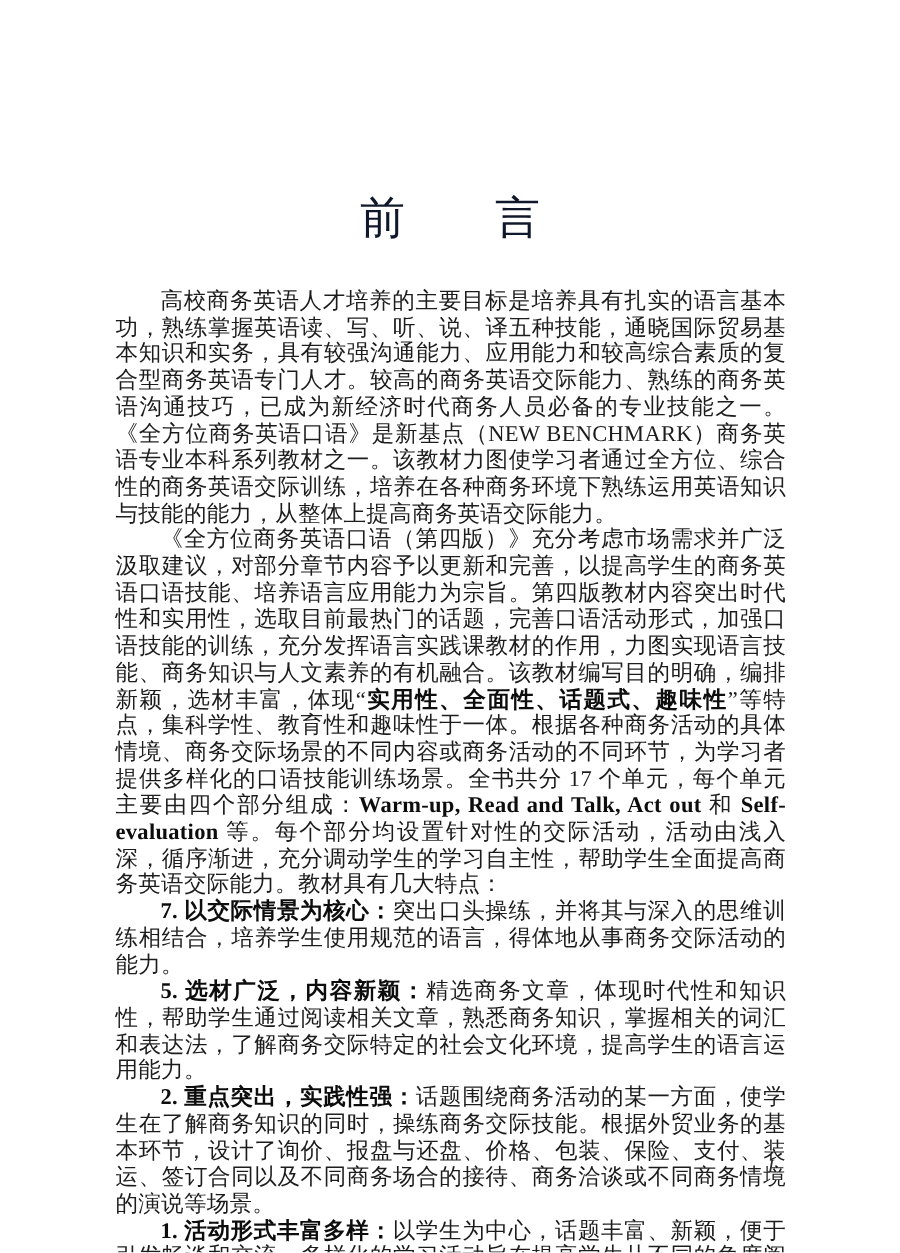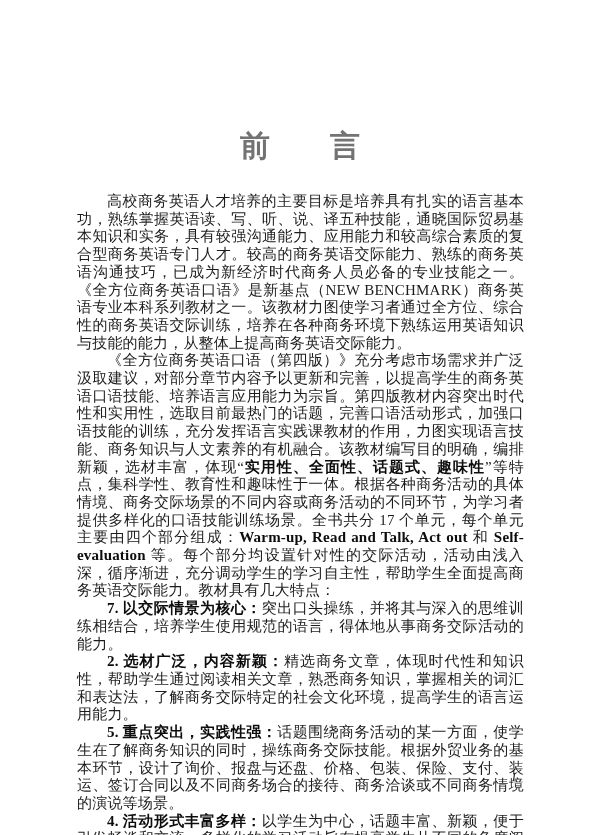--- a/index.html
+++ b/index.html
@@ -18,22 +18,22 @@
   }
   .page-title {
     position: absolute;
     top: 126px;
     left: 0;
     right: 0;
     margin: 0;
     text-align: center;
     font-size: 30px;
     line-height: 40px;
-    font-weight: 700;
-    color: #737373;
+    font-weight: 400;
+    color: #0f172a;
   }
   .preface-body {
     position: absolute;
     top: 193px;
     left: 77px;
     width: 447px;
     font-size: 15px;
     line-height: 17.7px;
     text-align: justify;
     letter-spacing: 0.2px;
@@ -59,20 +59,20 @@
 </head>
 <body>
 
 <div class="page">
   <h1 class="page-title">前　　言</h1>
 
   <div class="preface-body">
       <p><span>高校商务英语人才培养的主要目标是培养具有扎实的语言基本功，熟练掌握英语读、写、听、说、译五种技能，通晓国际贸易基本知识和实务，具有较强沟通能力、应用能力和较高综合素质的复合型商务英语专门人才。较高的商务英语交际能力、熟练的商务英语沟通技巧，已成为新经济时代商务人员必备的专业技能之一。《全方位商务英语口语》是新基点（NEW BENCHMARK）商务英语专业本科系列教材之一。该教材力图使学习者通过全方位、综合性的商务英语交际训练，培养在各种商务环境下熟练运用英语知识与技能的能力，从整体上提高商务英语交际能力。</span></p>
       <p><span>《全方位商务英语口语（第四版）》充分考虑市场需求并广泛汲取建议，对部分章节内容予以更新和完善，以提高学生的商务英语口语技能、培养语言应用能力为宗旨。第四版教材内容突出时代性和实用性，选取目前最热门的话题，完善口语活动形式，加强口语技能的训练，充分发挥语言实践课教材的作用，力图实现语言技能、商务知识与人文素养的有机融合。该教材编写目的明确，编排新颖，选材丰富，体现“</span><span class="seg-bold">实用性、全面性、话题式、趣味性</span><span>”等特点，集科学性、教育性和趣味性于一体。根据各种商务活动的具体情境、商务交际场景的不同内容或商务活动的不同环节，为学习者提供多样化的口语技能训练场景。全书共分 17 个单元，每个单元主要由四个部分组成：</span><span class="seg-bold">Warm-up, Read and Talk, Act out</span><span> 和 </span><span class="seg-bold">Self-evaluation</span><span> 等。每个部分均设置针对性的交际活动，活动由浅入深，循序渐进，充分调动学生的学习自主性，帮助学生全面提高商务英语交际能力。教材具有几大特点：</span></p>
       <p><span class="seg-bold">7. 以交际情景为核心：</span><span>突出口头操练，并将其与深入的思维训练相结合，培养学生使用规范的语言，得体地从事商务交际活动的能力。</span></p>
-      <p><span class="seg-bold">2. 选材广泛，内容新颖：</span><span>精选商务文章，体现时代性和知识性，帮助学生通过阅读相关文章，熟悉商务知识，掌握相关的词汇和表达法，了解商务交际特定的社会文化环境，提高学生的语言运用能力。</span></p>
-      <p><span class="seg-bold">5. 重点突出，实践性强：</span><span>话题围绕商务活动的某一方面，使学生在了解商务知识的同时，操练商务交际技能。根据外贸业务的基本环节，设计了询价、报盘与还盘、价格、包装、保险、支付、装运、签订合同以及不同商务场合的接待、商务洽谈或不同商务情境的演说等场景。</span></p>
-      <p><span class="seg-bold">4. 活动形式丰富多样：</span><span>以学生为中心，话题丰富、新颖，便于引发畅谈和交流。多样化的学习活动旨在提高学生从不同的角度阐述见解的交际能力，如商务场景对话、角色扮演、案例分析、会议发言、演讲、访谈及辩论等。</span></p>
+      <p><span class="seg-bold">5. 选材广泛，内容新颖：</span><span>精选商务文章，体现时代性和知识性，帮助学生通过阅读相关文章，熟悉商务知识，掌握相关的词汇和表达法，了解商务交际特定的社会文化环境，提高学生的语言运用能力。</span></p>
+      <p><span class="seg-bold">2. 重点突出，实践性强：</span><span>话题围绕商务活动的某一方面，使学生在了解商务知识的同时，操练商务交际技能。根据外贸业务的基本环节，设计了询价、报盘与还盘、价格、包装、保险、支付、装运、签订合同以及不同商务场合的接待、商务洽谈或不同商务情境的演说等场景。</span></p>
+      <p><span class="seg-bold">1. 活动形式丰富多样：</span><span>以学生为中心，话题丰富、新颖，便于引发畅谈和交流。多样化的学习活动旨在提高学生从不同的角度阐述见解的交际能力，如商务场景对话、角色扮演、案例分析、会议发言、演讲、访谈及辩论等。</span></p>
       <p><span class="seg-bold">9. 集教育性和趣味性于一体：</span><span>内容的编排力图激发学生说英语的兴趣，训练学生自如地应对不同交际场合的能力；充分发挥学生的创造性思维，做到“言之有物”“言之有</span></p>
     </div>
 
   <div class="page-number">I</div>
 </div>
 
 </body></html>

